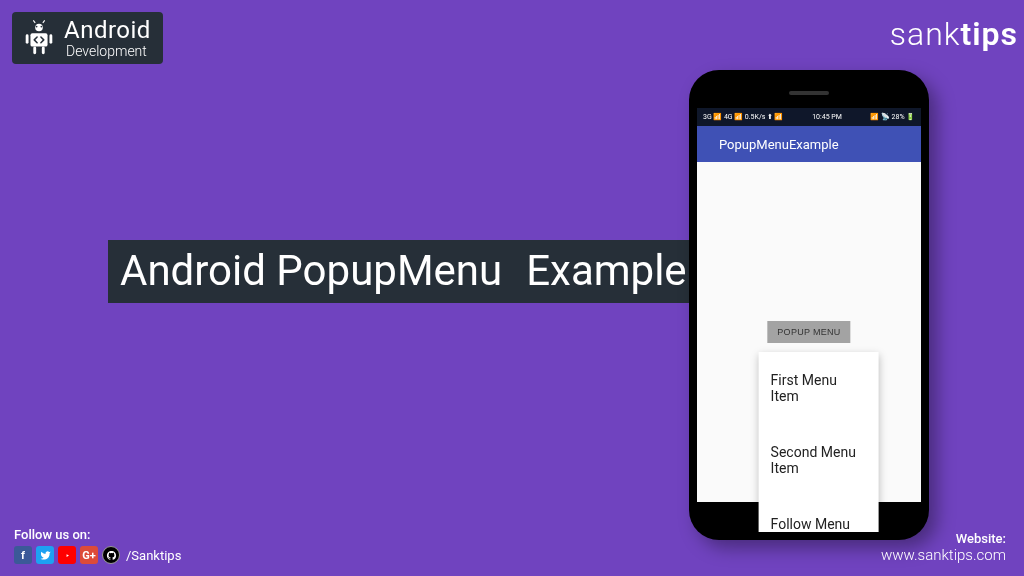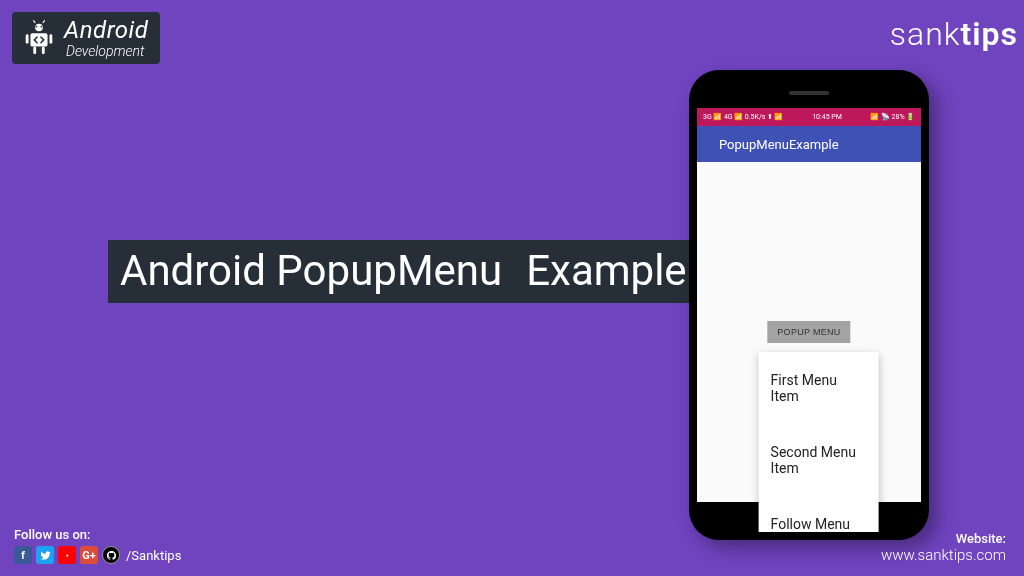--- a/index.html
+++ b/index.html
@@ -21,21 +21,20 @@
     .logo-section {
       position: absolute;
       top: 12px;
       left: 12px;
       display: flex;
       align-items: center;
       gap: 6px;
       background: #262f38;
       padding: 6px 12px 6px 8px;
       border-radius: 4px;
-      font-style: italic;
     }
     
     .logo-icon {
       width: 38px;
       height: 38px;
       display: flex;
       align-items: center;
       justify-content: center;
     }
     
@@ -136,21 +135,21 @@
     .screen {
       background: #fafafa;
       height: calc(100% - 60px);
       display: flex;
       flex-direction: column;
       position: relative;
     }
     
     .status-bar {
       height: 18px;
-      background: #be185d;
+      background: #0f172a;
       display: flex;
       justify-content: space-between;
       align-items: center;
       padding: 0 6px;
       font-size: 7px;
       color: #fff;
     }
     
     .status-left, .status-right {
       display: flex;

